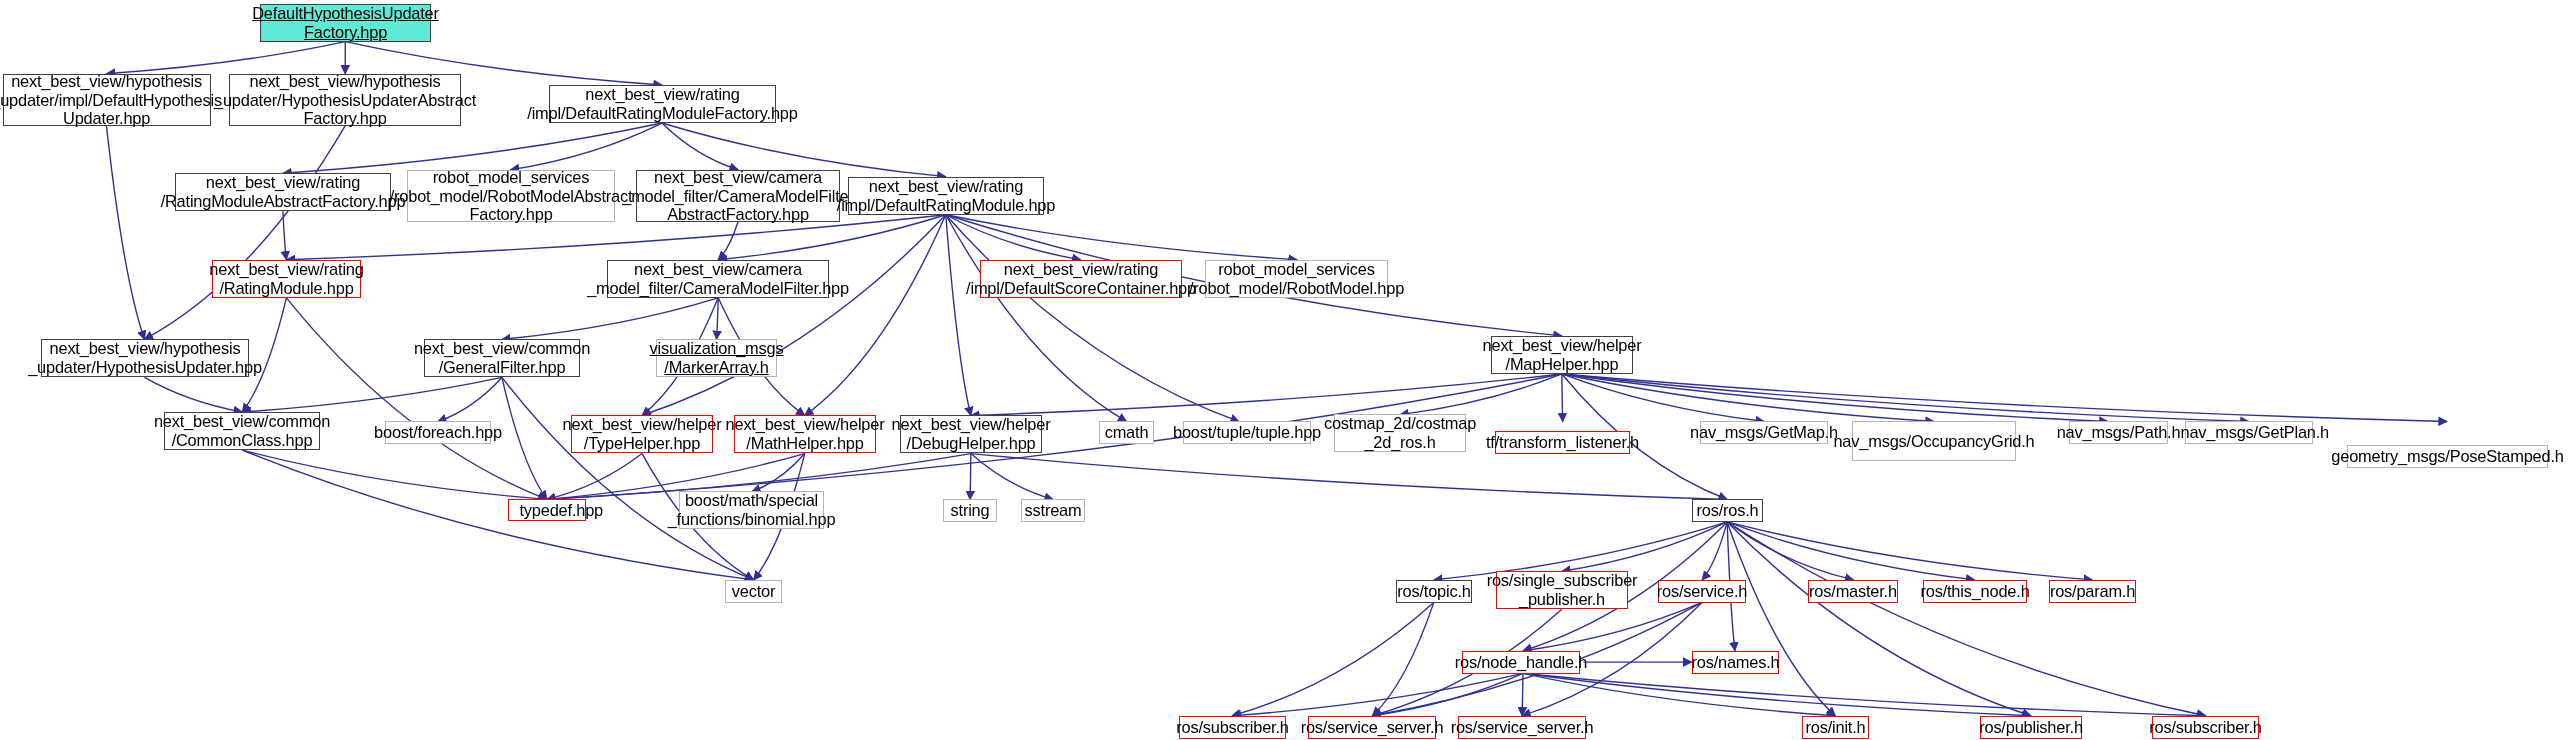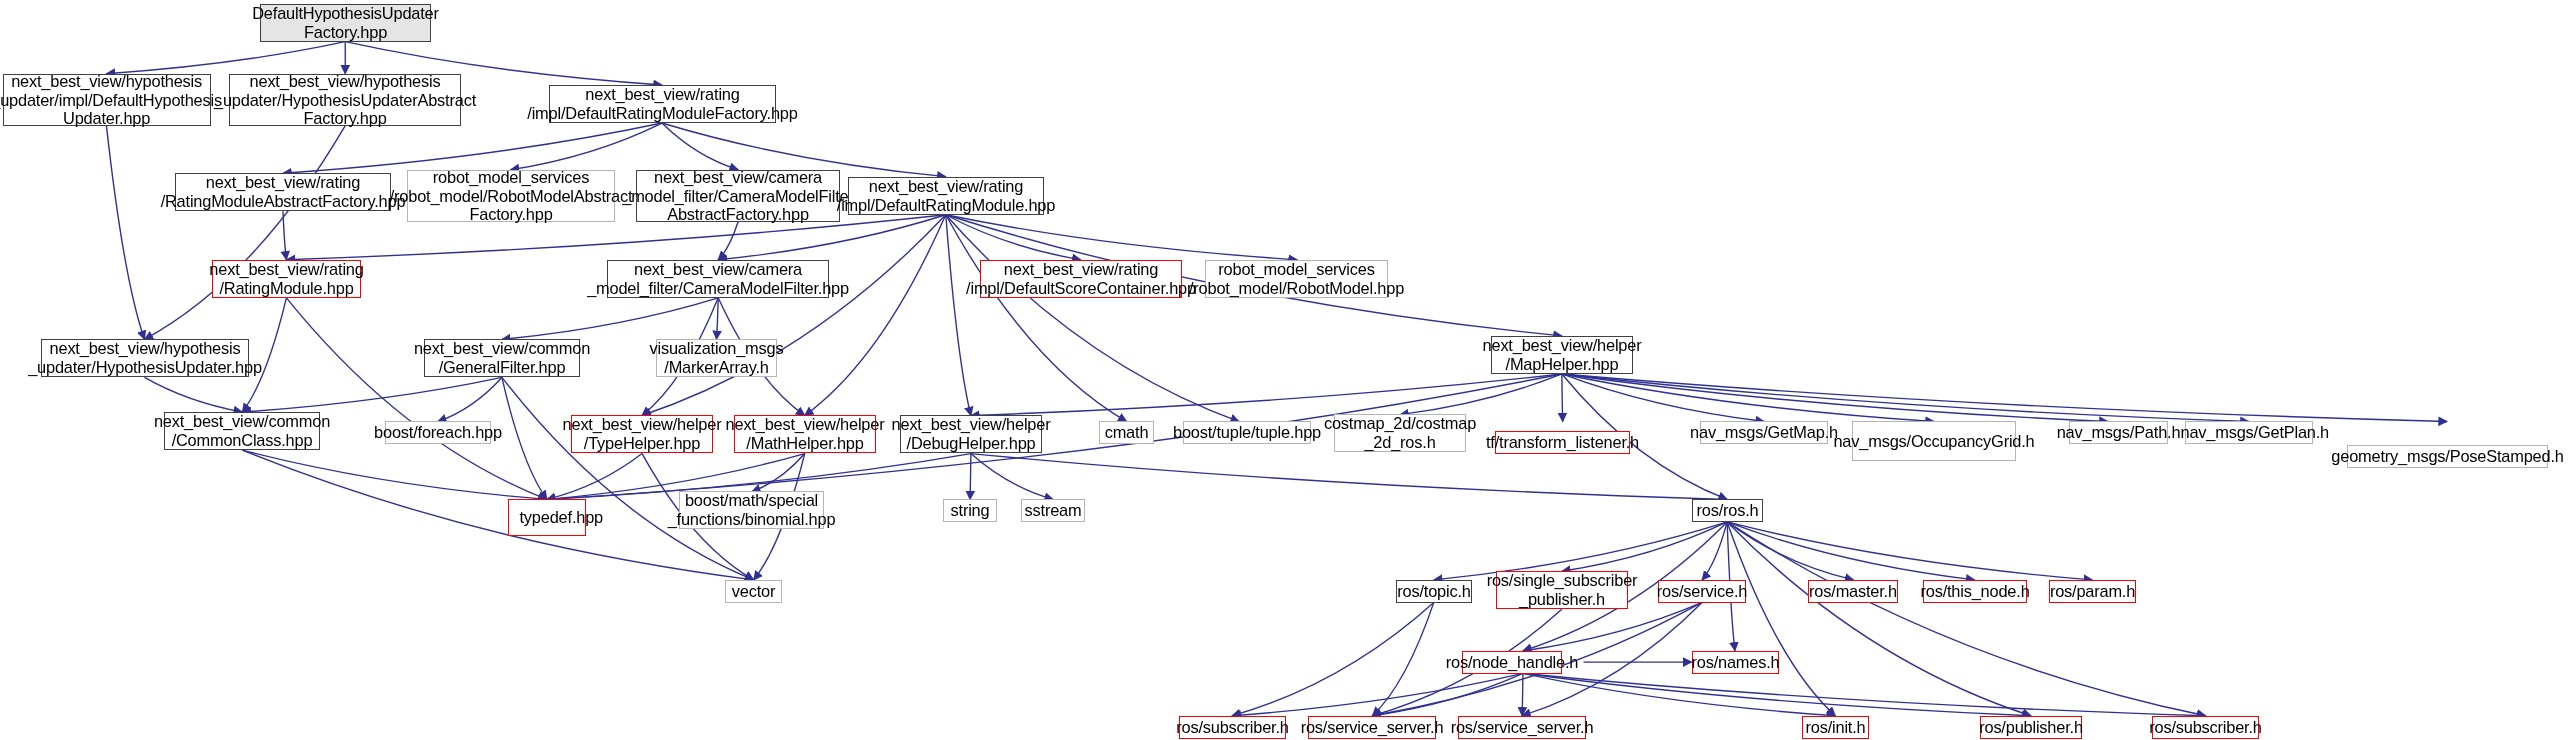--- a/index.html
+++ b/index.html
@@ -24,21 +24,21 @@
     color:#000000;
     font-size:16.4px;
     line-height:1.15;
     letter-spacing:-0.2px;
     white-space:pre-line;
     padding:0.9px 3.5px;
     z-index:5;
   }
   .node.solid{border:1.4px solid #404040;}
   .node.red{border:1.4px solid #ff0000;}
-  .node.root{background:#e5e5e5;border:1.4px solid #404040;}
+  .node.root{background:#5eead4;border:1.4px solid #404040;text-decoration:underline;}
   .node.grey{border:0.9px solid #b4b4b4;}
 </style>
 </head>
 <body>
 
 <div id="canvas">
   <svg id="edges" xmlns="http://www.w3.org/2000/svg" viewBox="0 0 2977 856" width="2576" height="741">
     <defs>
       <marker id="arrow" viewBox="0 0 10 10" refX="9" refY="5" markerWidth="7" markerHeight="7" orient="auto-start-reverse">
         <path d="M 0 0 L 10 5 L 0 10 z" fill="#2e3192"></path>
@@ -152,56 +152,56 @@
       <div class="node red" style="left: 980px; top: 260px; width: 202px; height: 38px;">next_best_view/rating
 /impl/DefaultScoreContainer.hpp</div>
       <div class="node grey" style="left: 1205px; top: 260px; width: 183px; height: 38px;">robot_model_services
 /robot_model/RobotModel.hpp</div>
       <div class="node solid" style="left: 1491px; top: 336px; width: 142px; height: 38px;">next_best_view/helper
 /MapHelper.hpp</div>
       <div class="node solid" style="left: 41px; top: 339px; width: 208px; height: 38px;">next_best_view/hypothesis
 _updater/HypothesisUpdater.hpp</div>
       <div class="node solid" style="left: 424px; top: 339px; width: 156px; height: 38px;">next_best_view/common
 /GeneralFilter.hpp</div>
-      <div class="node grey" style="left: 656px; top: 339px; width: 121px; height: 38px;">visualization_msgs
+      <div class="node grey" style="left: 656px; top: 339px; width: 121px; height: 38px; text-decoration: underline;">visualization_msgs
 /MarkerArray.h</div>
       <div class="node solid" style="left: 164px; top: 412px; width: 156px; height: 38px;">next_best_view/common
 /CommonClass.hpp</div>
       <div class="node grey" style="left: 385px; top: 421px; width: 106px; height: 22.5px;">boost/foreach.hpp</div>
       <div class="node red" style="left: 571px; top: 415px; width: 142px; height: 38px;">next_best_view/helper
 /TypeHelper.hpp</div>
       <div class="node red" style="left: 734px; top: 415px; width: 142px; height: 38px;">next_best_view/helper
 /MathHelper.hpp</div>
       <div class="node solid" style="left: 900px; top: 415px; width: 142px; height: 38px;">next_best_view/helper
 /DebugHelper.hpp</div>
       <div class="node grey" style="left: 1099px; top: 421px; width: 55px; height: 22.5px;">cmath</div>
       <div class="node grey" style="left: 1175px; top: 421px; width: 128px; height: 22.5px; margin-left: 8px;">boost/tuple/tuple.hpp</div>
       <div class="node grey" style="left: 1334px; top: 414px; width: 132px; height: 38px;">costmap_2d/costmap
 _2d_ros.h</div>
       <div class="node red" style="left: 1495px; top: 421px; width: 135px; height: 22.5px; margin-top: 10px;">tf/transform_listener.h</div>
       <div class="node grey" style="left: 1700px; top: 421px; width: 128px; height: 22.5px;">nav_msgs/GetMap.h</div>
       <div class="node grey" style="left: 1852px; top: 421px; width: 164px; height: 40px;">nav_msgs/OccupancyGrid.h</div>
       <div class="node grey" style="left: 2052px; top: 421px; width: 99px; height: 22.5px; margin-left: 17px;">nav_msgs/Path.h</div>
       <div class="node grey" style="left: 2185px; top: 421px; width: 128px; height: 22.5px; padding-left: 15px;">nav_msgs/GetPlan.h</div>
       <div class="node grey" style="left: 2347px; top: 421px; width: 201px; height: 22.5px; margin-top: 24px;">geometry_msgs/PoseStamped.h</div>
-      <div class="node red" style="left: 508px; top: 499px; width: 78px; height: 37px; padding-left: 32px;">typedef.hpp</div>
+      <div class="node red" style="left: 508px; top: 499px; width: 78px; height: 22px; padding-left: 32px;">typedef.hpp</div>
       <div class="node grey" style="left: 679px; top: 491px; width: 145px; height: 38px;">boost/math/special
 _functions/binomial.hpp</div>
       <div class="node grey" style="left: 943px; top: 499px; width: 54px; height: 22.5px;">string</div>
       <div class="node grey" style="left: 1021px; top: 499px; width: 64px; height: 22.5px;">sstream</div>
       <div class="node solid" style="left: 1692px; top: 499px; width: 71px; height: 22.5px;">ros/ros.h</div>
       <div class="node grey" style="left: 725px; top: 580px; width: 57px; height: 22.5px;">vector</div>
       <div class="node solid" style="left: 1396px; top: 580px; width: 76px; height: 22.5px;">ros/topic.h</div>
       <div class="node red" style="left: 1496px; top: 571px; width: 132px; height: 38px;">ros/single_subscriber
 _publisher.h</div>
       <div class="node red" style="left: 1658px; top: 580px; width: 88px; height: 22.5px;">ros/service.h</div>
       <div class="node red" style="left: 1808px; top: 580px; width: 90px; height: 22.5px;">ros/master.h</div>
       <div class="node red" style="left: 1923px; top: 580px; width: 104px; height: 22.5px;">ros/this_node.h</div>
       <div class="node red" style="left: 2049px; top: 580px; width: 87px; height: 22.5px;">ros/param.h</div>
-      <div class="node red" style="left: 1462px; top: 651px; width: 100px; height: 22.5px;">ros/node_handle.h</div>
+      <div class="node red" style="left: 1462px; top: 651px; width: 118px; height: 22.5px;">ros/node_handle.h</div>
       <div class="node red" style="left: 1692px; top: 651px; width: 87px; height: 22.5px;">ros/names.h</div>
       <div class="node red" style="left: 1179px; top: 716px; width: 107px; height: 22.5px;">ros/subscriber.h</div>
       <div class="node red" style="left: 1308px; top: 716px; width: 128px; height: 22.5px;">ros/service_server.h</div>
       <div class="node red" style="left: 1458px; top: 716px; width: 128px; height: 22.5px;">ros/service_server.h</div>
       <div class="node red" style="left: 1802px; top: 716px; width: 67px; height: 22.5px;">ros/init.h</div>
       <div class="node red" style="left: 1980px; top: 716px; width: 102px; height: 22.5px;">ros/publisher.h</div>
       <div class="node red" style="left: 2152px; top: 716px; width: 107px; height: 22.5px;">ros/subscriber.h</div>
     </div>
 </div>
 

